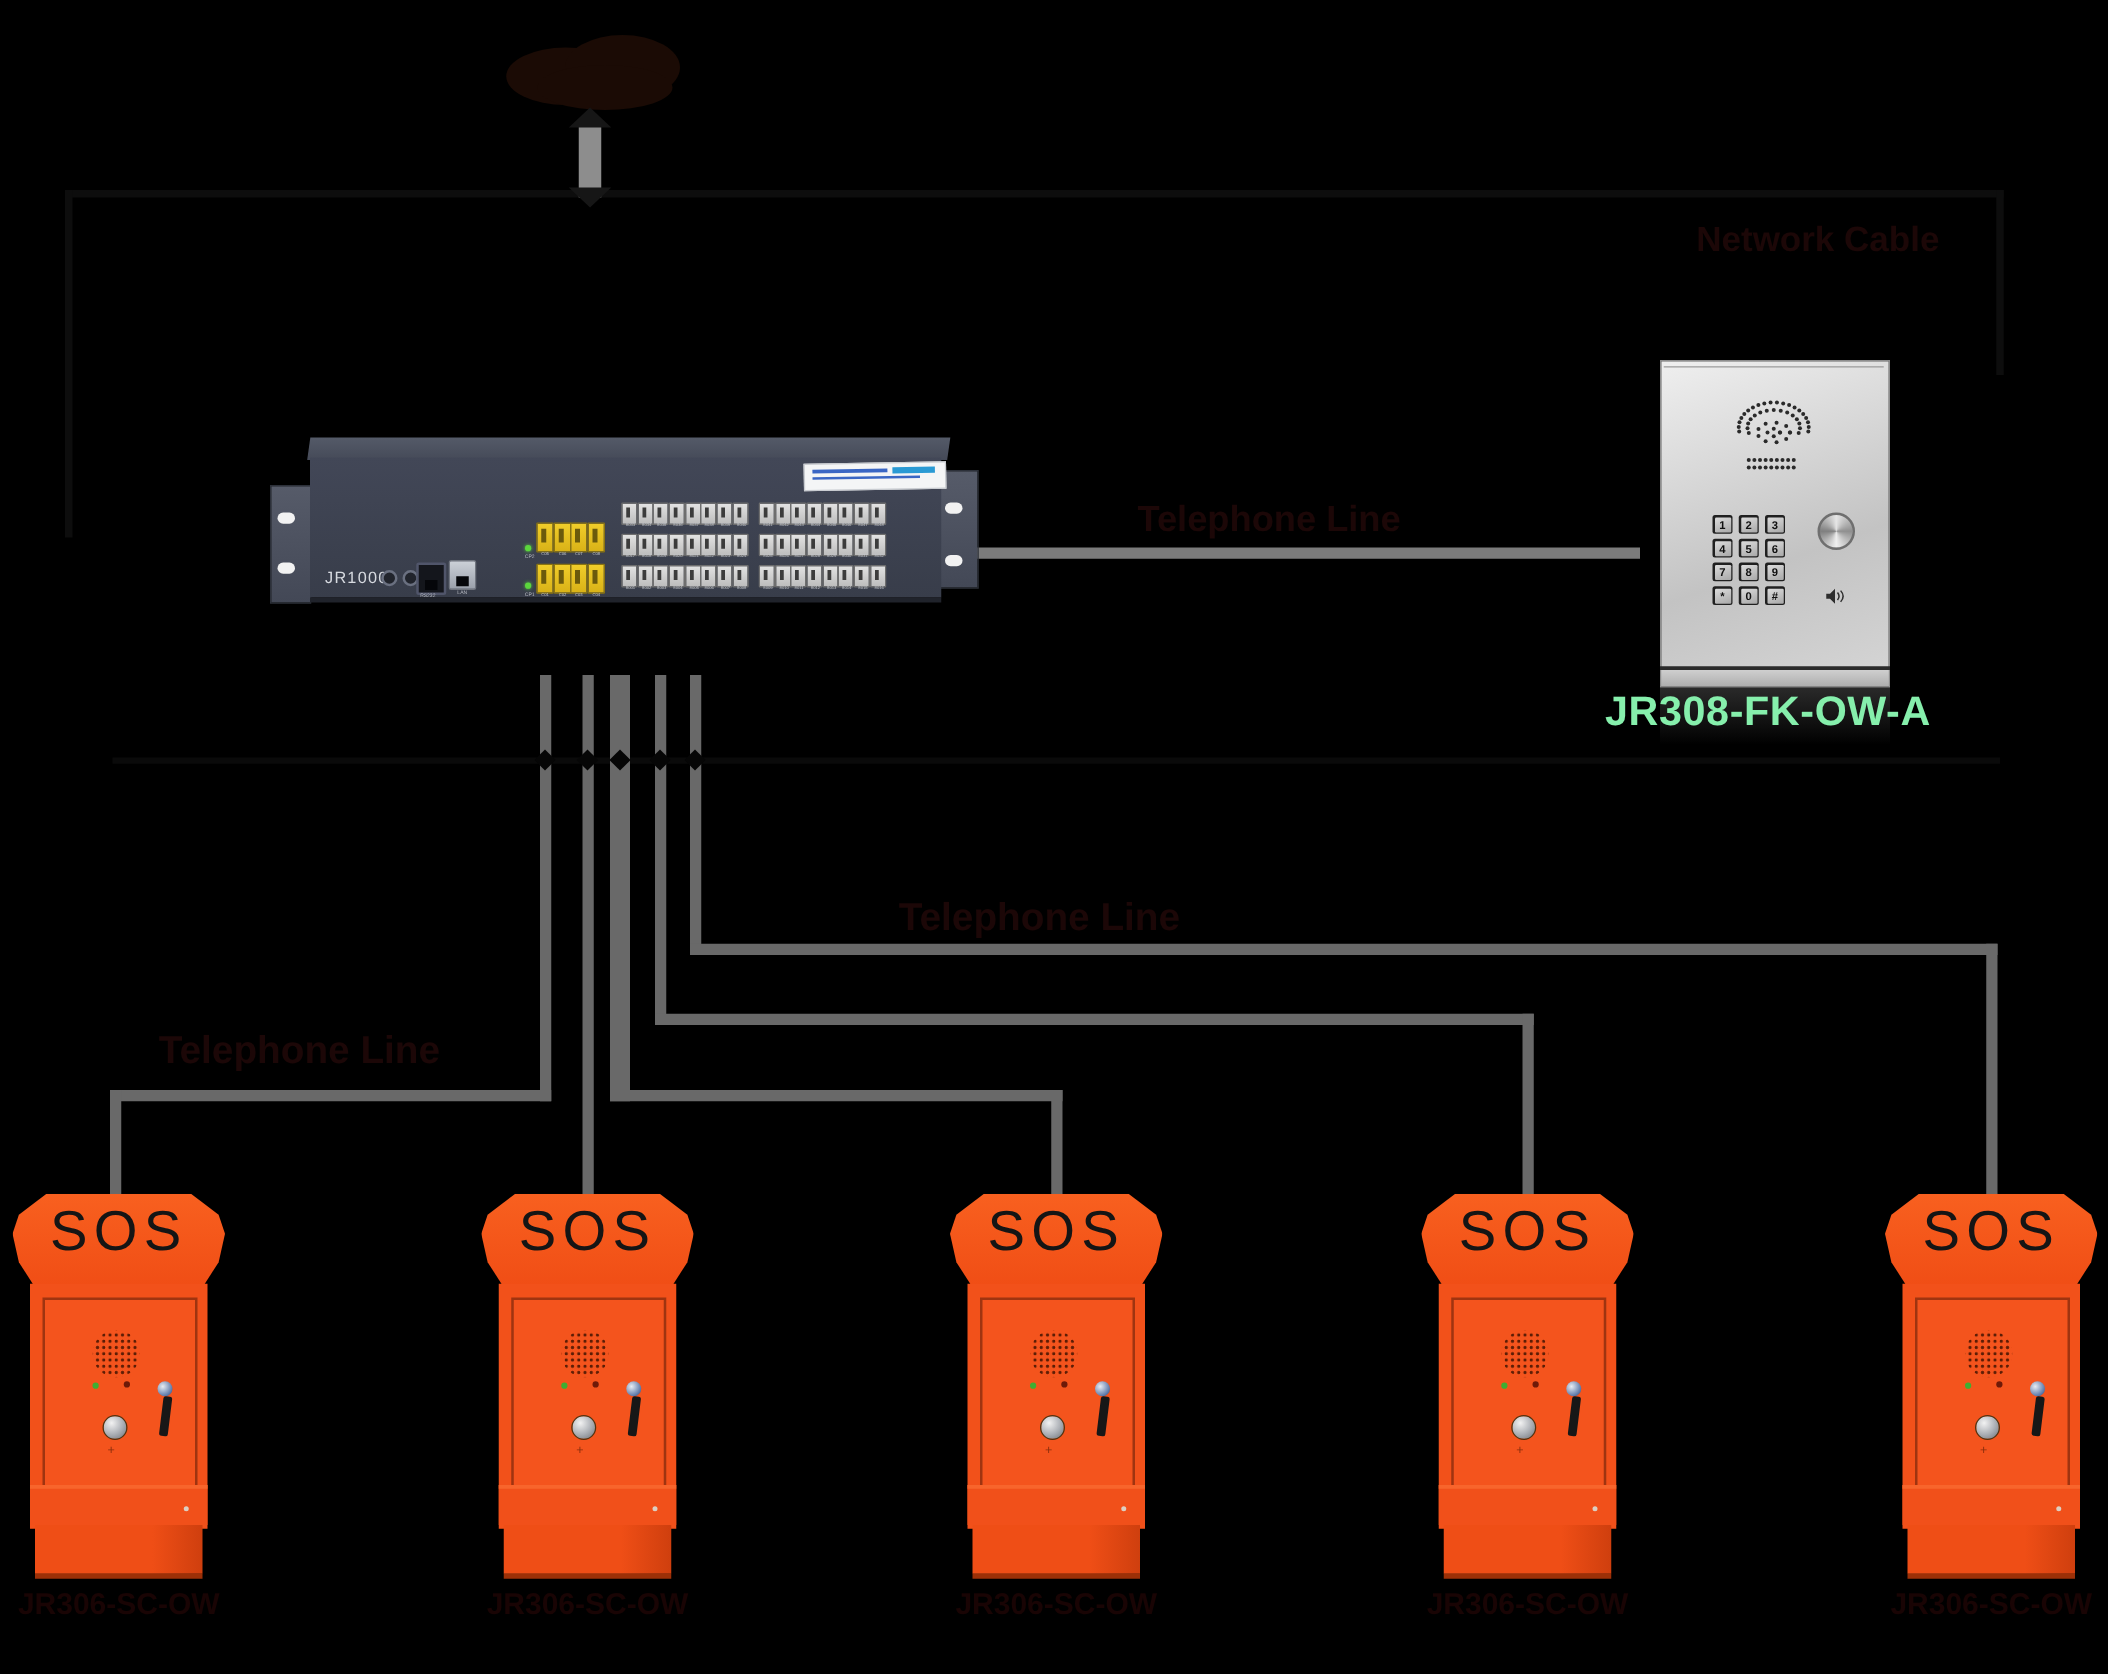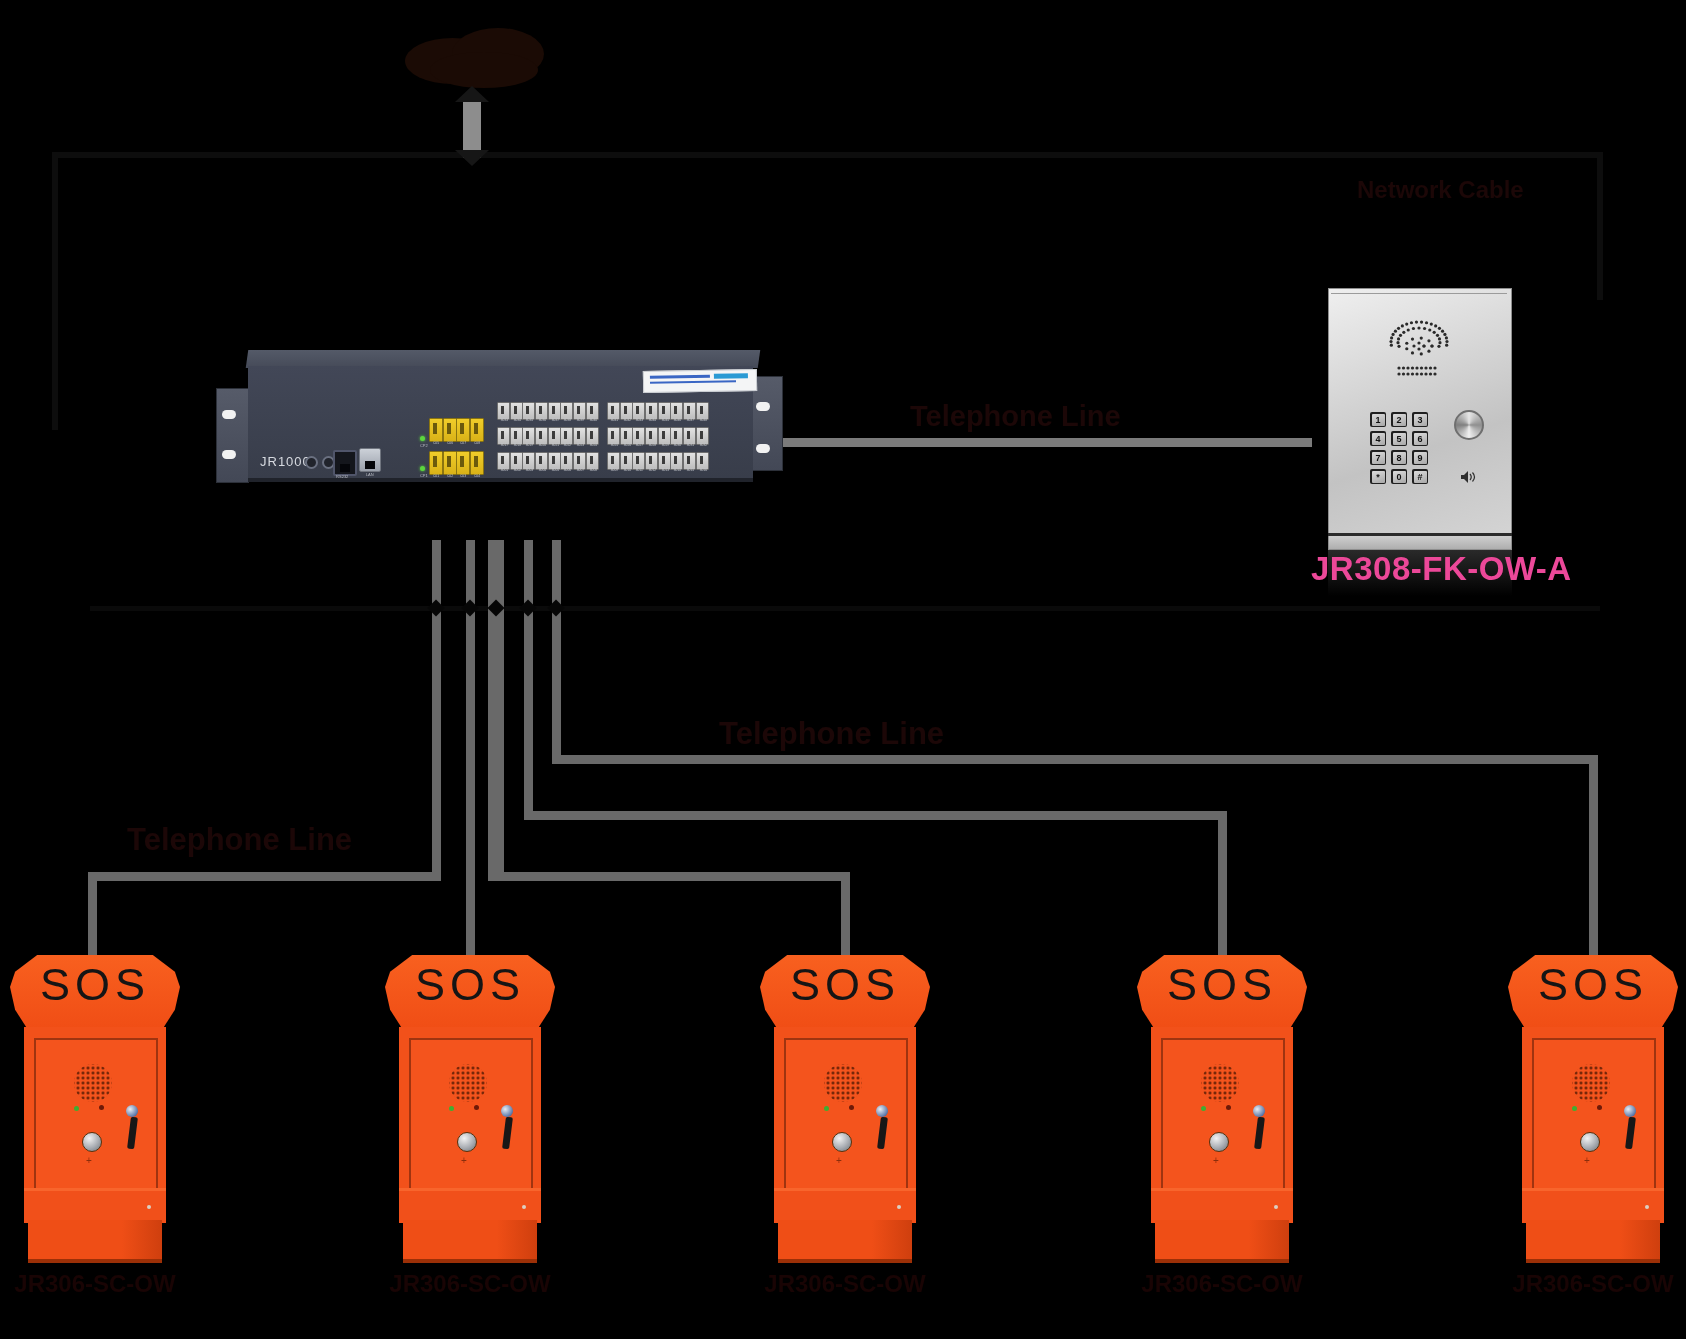--- a/index.html
+++ b/index.html
@@ -83,22 +83,22 @@
   .key b{position:absolute;inset:1.5px;background:linear-gradient(160deg,#dcdcdc,#a8a8a8);border-radius:1px;
          display:flex;align-items:center;justify-content:center;font-size:9px;color:#101010;font-weight:bold;}
   #ic-btn{position:absolute;left:126px;top:122px;width:30px;height:30px;border-radius:50%;
           background:conic-gradient(#e6e6e6,#8f8f8f,#f0f0f0,#7f7f7f,#e6e6e6);border:2px solid #6f6f6f;box-sizing:border-box;}
   #ic-btn:after{content:"";position:absolute;right:-3px;top:9px;width:6px;height:10px;background:#e4cf4f;border-radius:50%;z-index:-1;}
   #ic-spk{position:absolute;left:132px;top:182px;color:#2e2e2e;}
   #ic-bottomline{position:absolute;left:0;top:245px;width:184px;height:3px;background:#2b2b2b;}
   #ic-strip{position:absolute;left:1px;top:248px;width:182px;height:13px;background:linear-gradient(180deg,#cfcfcf,#aeaeae);}
   #ic-reflect{position:absolute;left:1328px;top:550px;width:184px;height:46px;z-index:4;
               background:linear-gradient(180deg,rgba(190,190,190,.22),rgba(0,0,0,0));}
-  #ic-label{position:absolute;left:1284px;top:550px;width:244px;text-align:center;color:#ec4899;
-            font-size:33px;font-weight:bold;letter-spacing:.5px;z-index:5;white-space:nowrap;margin-left:27px;}
+  #ic-label{position:absolute;left:1284px;top:550px;width:244px;text-align:center;color:#86efac;
+            font-size:33px;font-weight:bold;letter-spacing:.5px;z-index:5;white-space:nowrap;}
 </style>
 </head>
 <body>
 
 <div id="stage">
 
   <div class="cloud-part" style="left:405px;top:38px;width:95px;height:46px;"></div>
   <div class="cloud-part" style="left:452px;top:28px;width:92px;height:52px;"></div>
   <div class="cloud-part" style="left:430px;top:52px;width:108px;height:36px;"></div>
 
@@ -130,21 +130,21 @@
   <div class="gline" style="left:1589px;top:755px;width:9px;height:230px;"></div>
 
   <div class="gline thick" style="left:775px;top:438px;width:537px;height:9px;"></div>
 
   <div class="crossmark" style="left:430px;top:602px;"></div>
   <div class="crossmark" style="left:464px;top:602px;"></div>
   <div class="crossmark" style="left:490px;top:602px;"></div>
   <div class="crossmark" style="left:522px;top:602px;"></div>
   <div class="crossmark" style="left:550px;top:602px;"></div>
 
-  <div class="redlabel" style="left:1357px;top:176px;font-size:24px;">Network Cable</div>
+  <div class="redlabel" style="left:1357px;top:176px;font-size:28px;">Network Cable</div>
   <div class="redlabel" style="left:910px;top:400px;font-size:29px;">Telephone Line</div>
   <div class="redlabel" style="left:719px;top:716px;font-size:31px;">Telephone Line</div>
   <div class="redlabel" style="left:127px;top:822px;font-size:31px;">Telephone Line</div>
 
   <div id="rack">
     <div class="rack-ear" style="left:11px;top:44px;width:31px;height:93px;"></div>
     <div class="ear-hole" style="left:17px;top:66px;"></div>
     <div class="ear-hole" style="left:17px;top:106px;"></div>
     <div class="rack-ear" style="left:545px;top:32px;width:31px;height:93px;"></div>
     <div class="ear-hole" style="left:551px;top:58px;"></div>

